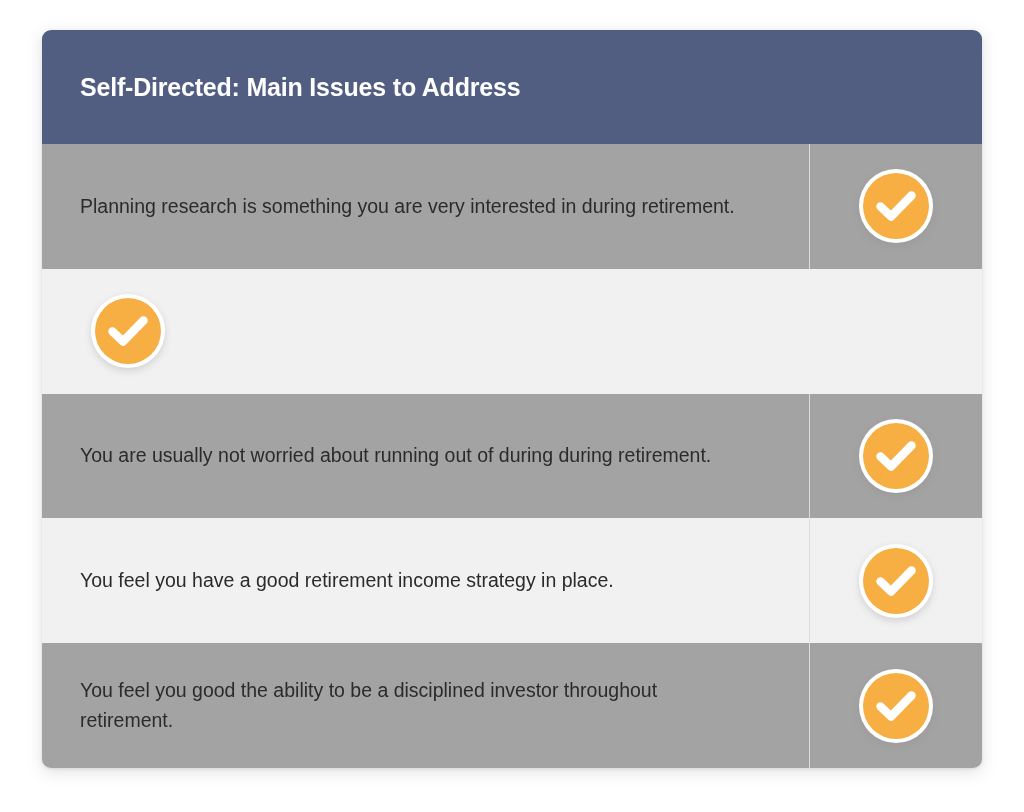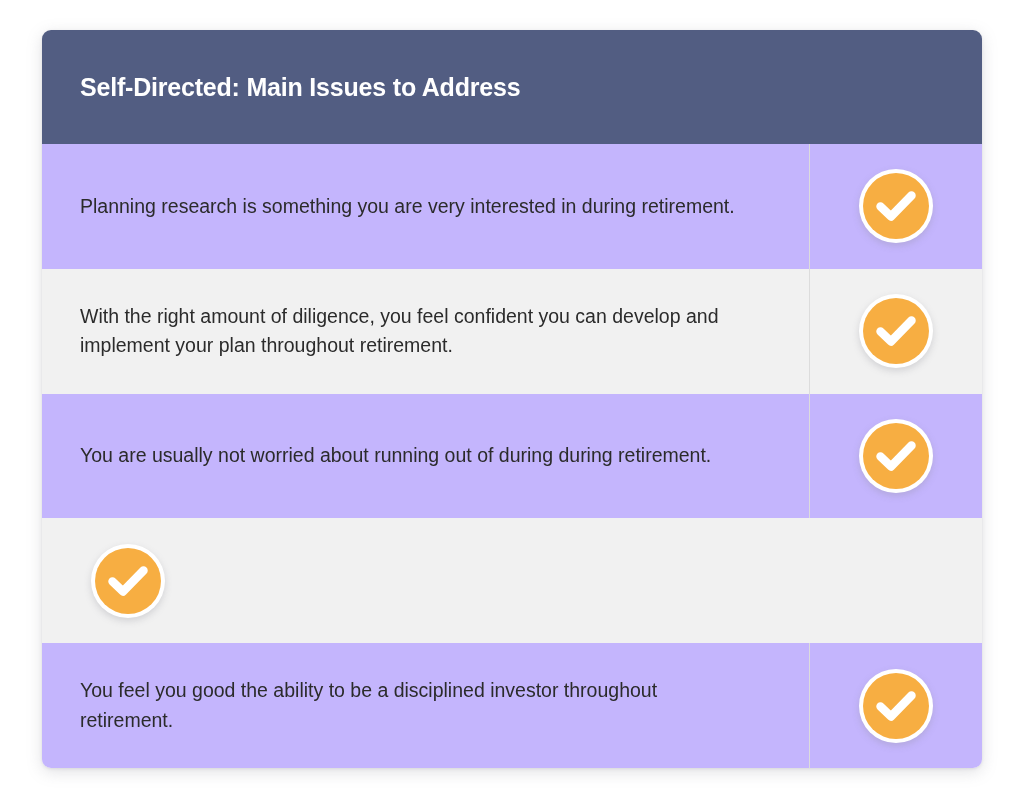--- a/index.html
+++ b/index.html
@@ -63,21 +63,21 @@
     display: flex;
     align-items: stretch;
     position: relative;
     min-height: 0;
   }
 
   .row.alt {
     background: #F1F1F1;
   }
   .row.plain {
-    background: #c4b5fd;
+    background: #a3a3a3;
   }
 
   .row-text-cell {
     flex: 1 1 auto;
     display: flex;
     align-items: center;
     padding: 0 30px 0 38px;
     box-sizing: border-box;
     position: relative;
   }
@@ -154,23 +154,20 @@
             <span class="ring"></span>
             <svg width="66" height="66" viewBox="0 0 66 66" aria-hidden="true">
               <circle cx="33" cy="33" r="33" fill="#F7AE42"></circle>
               <path d="M17.5 33.5 L28 43.5 L48.5 22.5" fill="none" stroke="#FFFFFF" stroke-width="8.5" stroke-linecap="round" stroke-linejoin="round"></path>
             </svg>
           </span>
         </div>
       </div>
 
       <div class="row alt">
-        <div class="row-text-cell">
-          <div class="row-text">With the right amount of diligence, you feel confident you can develop and implement your plan throughout retirement.</div>
-        </div>
         <div class="row-icon-cell">
           <span class="check-badge">
             <span class="ring"></span>
             <svg width="66" height="66" viewBox="0 0 66 66" aria-hidden="true">
               <circle cx="33" cy="33" r="33" fill="#F7AE42"></circle>
               <path d="M17.5 33.5 L28 43.5 L48.5 22.5" fill="none" stroke="#FFFFFF" stroke-width="8.5" stroke-linecap="round" stroke-linejoin="round"></path>
             </svg>
           </span>
         </div>
       </div>
@@ -184,20 +181,23 @@
             <span class="ring"></span>
             <svg width="66" height="66" viewBox="0 0 66 66" aria-hidden="true">
               <circle cx="33" cy="33" r="33" fill="#F7AE42"></circle>
               <path d="M17.5 33.5 L28 43.5 L48.5 22.5" fill="none" stroke="#FFFFFF" stroke-width="8.5" stroke-linecap="round" stroke-linejoin="round"></path>
             </svg>
           </span>
         </div>
       </div>
 
       <div class="row alt">
+        <div class="row-text-cell">
+          <div class="row-text">You feel you have a good retirement income strategy in place.</div>
+        </div>
         <div class="row-icon-cell">
           <span class="check-badge">
             <span class="ring"></span>
             <svg width="66" height="66" viewBox="0 0 66 66" aria-hidden="true">
               <circle cx="33" cy="33" r="33" fill="#F7AE42"></circle>
               <path d="M17.5 33.5 L28 43.5 L48.5 22.5" fill="none" stroke="#FFFFFF" stroke-width="8.5" stroke-linecap="round" stroke-linejoin="round"></path>
             </svg>
           </span>
         </div>
       </div>

